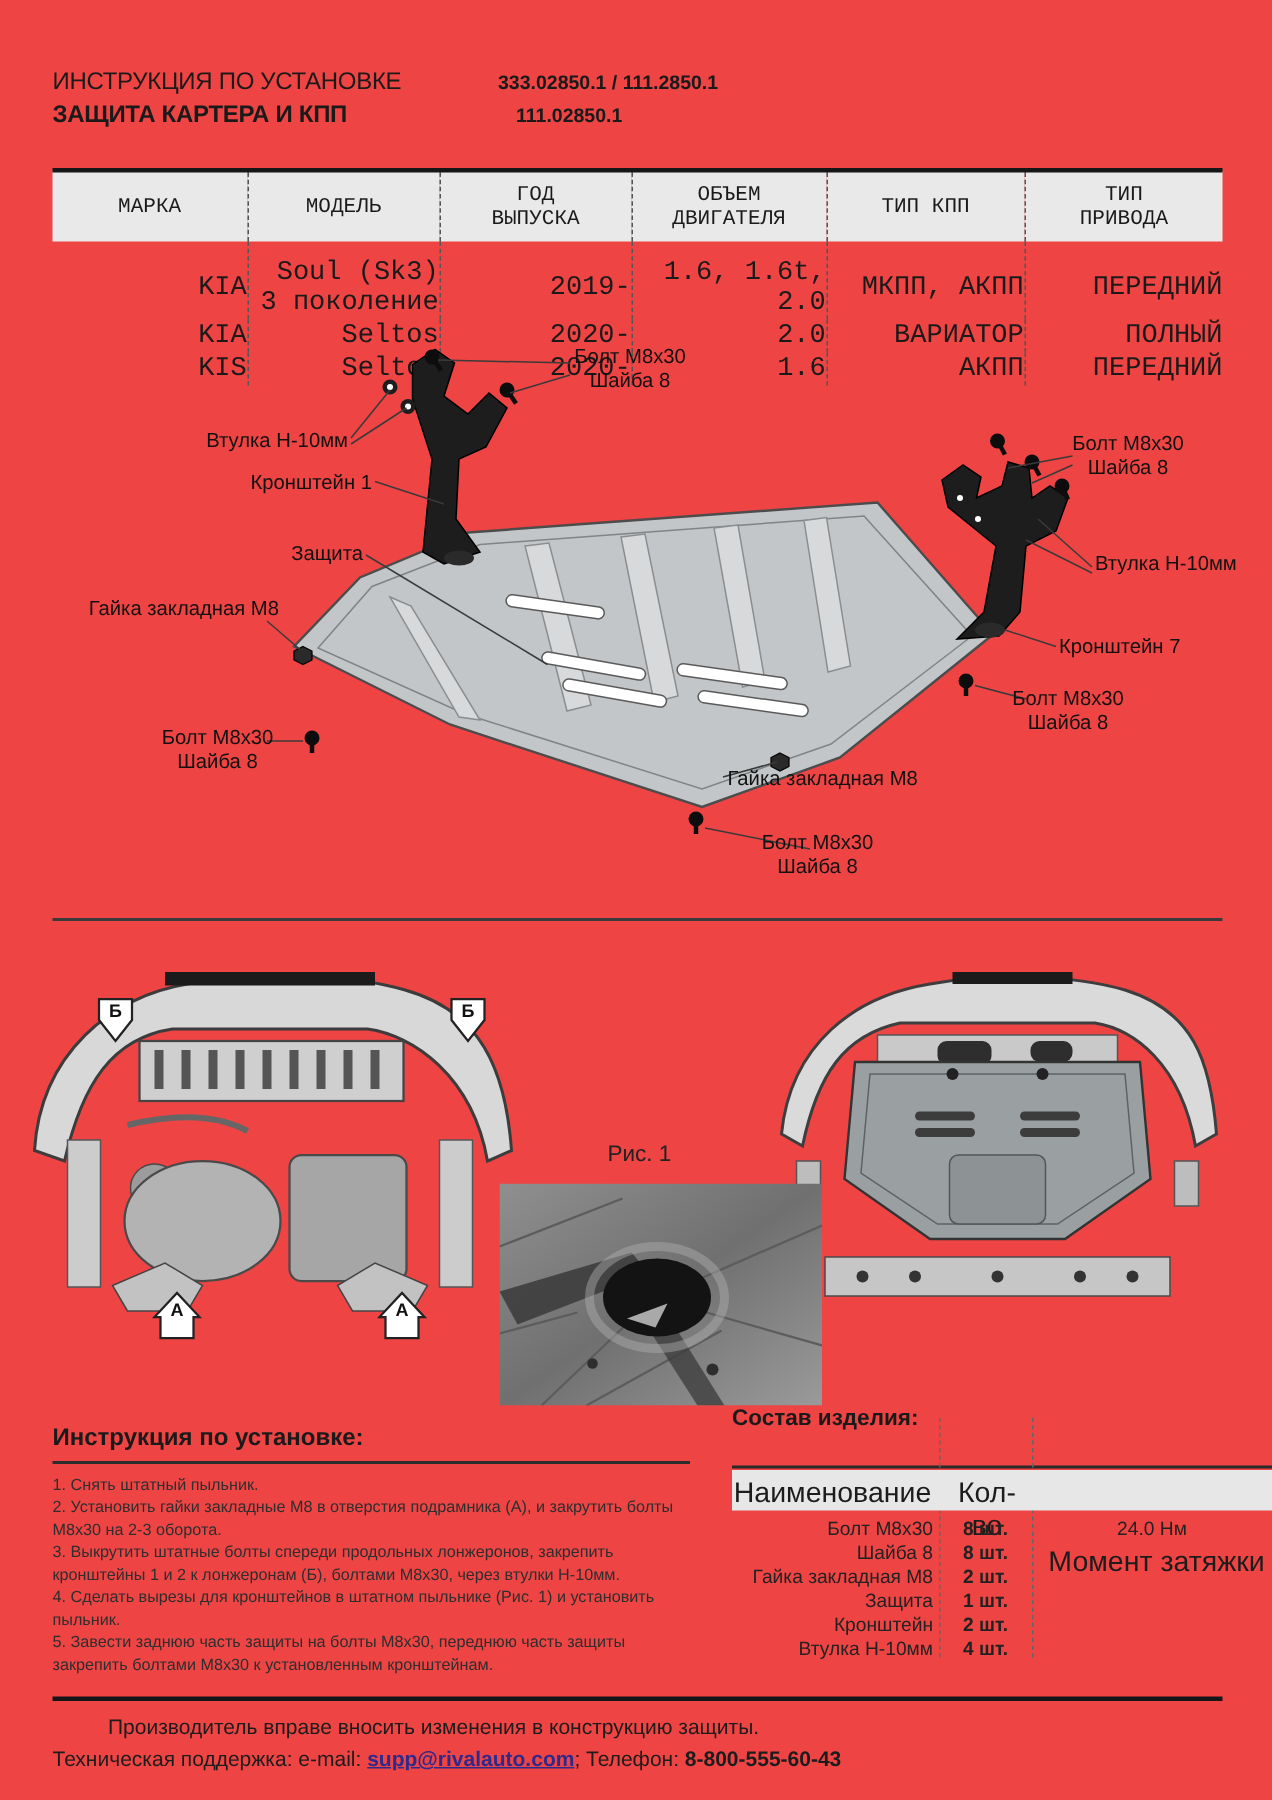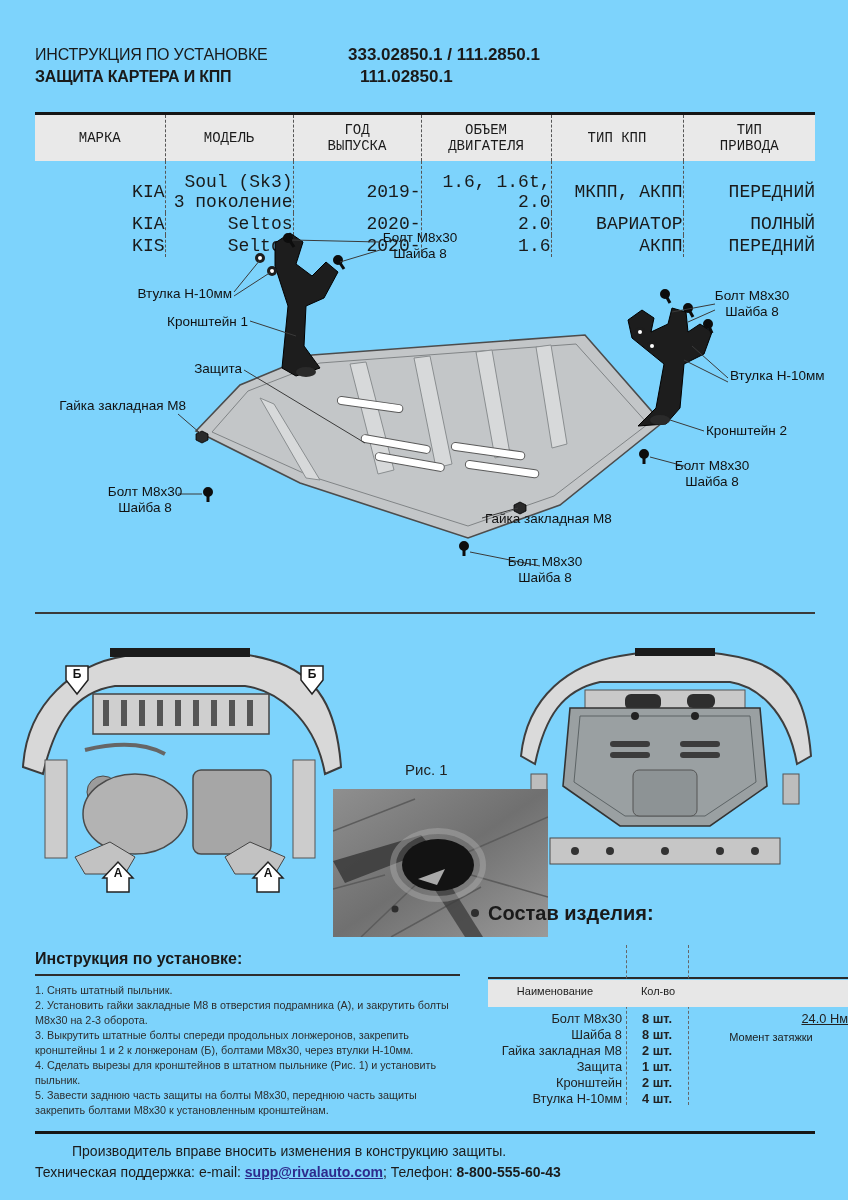--- a/index.html
+++ b/index.html
@@ -1,21 +1,21 @@
 <!DOCTYPE html>
 <html><head>
 <meta charset="utf-8">
 <style>
   html,body{margin:0;padding:0;background:#fff;}
-  .page{position:relative;width:848px;height:1200px;background:#7dd3fc;
+  .page{position:relative;width:848px;height:1200px;background:#ef4444;
         font-family:"Liberation Sans",sans-serif;color:#1a1a1a;overflow:hidden;}
   
   .doc-title{position:absolute;left:35px;top:44px;font-size:16px;line-height:22px;letter-spacing:-0.2px;}
   .doc-title .t2{font-weight:bold;}
-  .part-numbers{position:absolute;left:332px;top:44px;font-size:17px;font-weight:bold;line-height:22px;margin-left:16px;}
+  .part-numbers{position:absolute;left:332px;top:44px;font-size:13px;font-weight:bold;line-height:22px;}
   .part-numbers .p2{padding-left:12px;}
   
   .fitment{position:absolute;left:35px;top:112px;width:780px;border-collapse:collapse;table-layout:fixed;font-family:Liberation Mono, monospace;}
   .fitment{border-top:3px solid #161616;}
   .fitment th{background:#e9e9e9;font-weight:normal;font-size:14px;height:46px;
               vertical-align:middle;text-align:center;white-space:pre-line;padding:0;}
   .fitment td{font-size:18px;text-align:right;padding:1px 0;}
   .fitment th:not(:first-child),.fitment td:not(:first-child){border-left:1px dashed #555;}
   .fitment tbody tr:first-child td{padding-top:11px;}
   
@@ -42,34 +42,34 @@
   .car-left{position:absolute;left:15px;top:642px;}
   .car-right{position:absolute;left:515px;top:646px;}
   .figure-caption{position:absolute;left:405px;top:761px;font-size:15px;color:#222;}
   .photo{position:absolute;left:333px;top:789px;}
   
   .instr-head{position:absolute;left:35px;top:950px;font-size:16px;font-weight:bold;}
   .instr-rule{position:absolute;left:35px;top:974px;width:425px;height:2px;background:#2d2d2d;}
   .instr-list{position:absolute;left:35px;top:983px;width:434px;font-size:10.8px;line-height:1.34;color:#2e2e2e;}
   .instr-list div{margin:0 0 1px 0;}
   
-  .parts-head{position:absolute;left:488px;top:902px;font-size:20px;font-weight:bold;}
+  .parts-head{position:absolute;left:488px;top:937px;font-size:15px;font-weight:bold;}
   .parts-rule{position:absolute;left:488px;top:977px;width:360px;height:2px;background:#2a2a2a;}
   .parts-dash{position:absolute;top:945px;height:160px;width:0;border-left:1px dashed #666;}
   .pd1{left:626px;} .pd2{left:688px;}
   .parts-header-bg{position:absolute;left:488px;top:980px;width:360px;height:27px;background:#e7e7e7;}
-  .parts-col-h{position:absolute;top:985px;font-size:11px;color:#1c1c1c;text-align:center;}
+  .parts-col-h{position:absolute;top:985px;font-size:19px;color:#1c1c1c;text-align:center;}
   .ph-name{left:488px;width:134px;}
   .ph-qty{left:630px;width:56px;}
   .ph-torque{left:694px;width:154px;margin-top:46px;}
   .parts-rows{position:absolute;left:488px;top:1011px;width:360px;font-size:12.8px;color:#222;}
   .prow{display:flex;height:16px;line-height:16px;}
   .prow .nm{width:134px;text-align:right;padding-right:4px;}
   .prow .qt{width:62px;text-align:center;font-weight:bold;}
-  .prow .tq{width:160px;text-align:right;text-decoration:underline;}
+  .prow .tq{width:160px;text-align:center;}
   
   .footer-rule{position:absolute;left:35px;top:1131px;width:780px;height:3px;background:#161616;}
   .footer-line1{position:absolute;left:35px;top:1143px;font-size:14px;color:#1c1c1c;margin-left:37px;}
   .footer-line2{position:absolute;left:35px;top:1164px;font-size:14px;color:#1c1c1c;}
   .footer-line2 .email{color:#2d2a8c;font-weight:bold;text-decoration:underline;cursor:pointer;}
   .footer-line2 .phone{font-weight:bold;}
 </style>
 </head>
 <body>
 
@@ -236,21 +236,21 @@
       <div>Шайба 8</div>
     </div>
     <div class="callout c-center co-bolt-tr">
       <div>Болт М8х30</div>
       <div>Шайба 8</div>
     </div>
     <div class="callout co-bush-right">
       <span>Втулка Н-10мм</span>
     </div>
     <div class="callout co-bracket2">
-      <span>Кронштейн 2</span>
+      <span>Кронштейн 7</span>
     </div>
     <div class="callout c-center co-bolt-r">
       <div>Болт М8х30</div>
       <div>Шайба 8</div>
     </div>
     <div class="callout co-nut-bottom">
       <span>Гайка закладная М8</span>
     </div>
     <div class="callout c-center co-bolt-b">
       <div>Болт М8х30</div>

